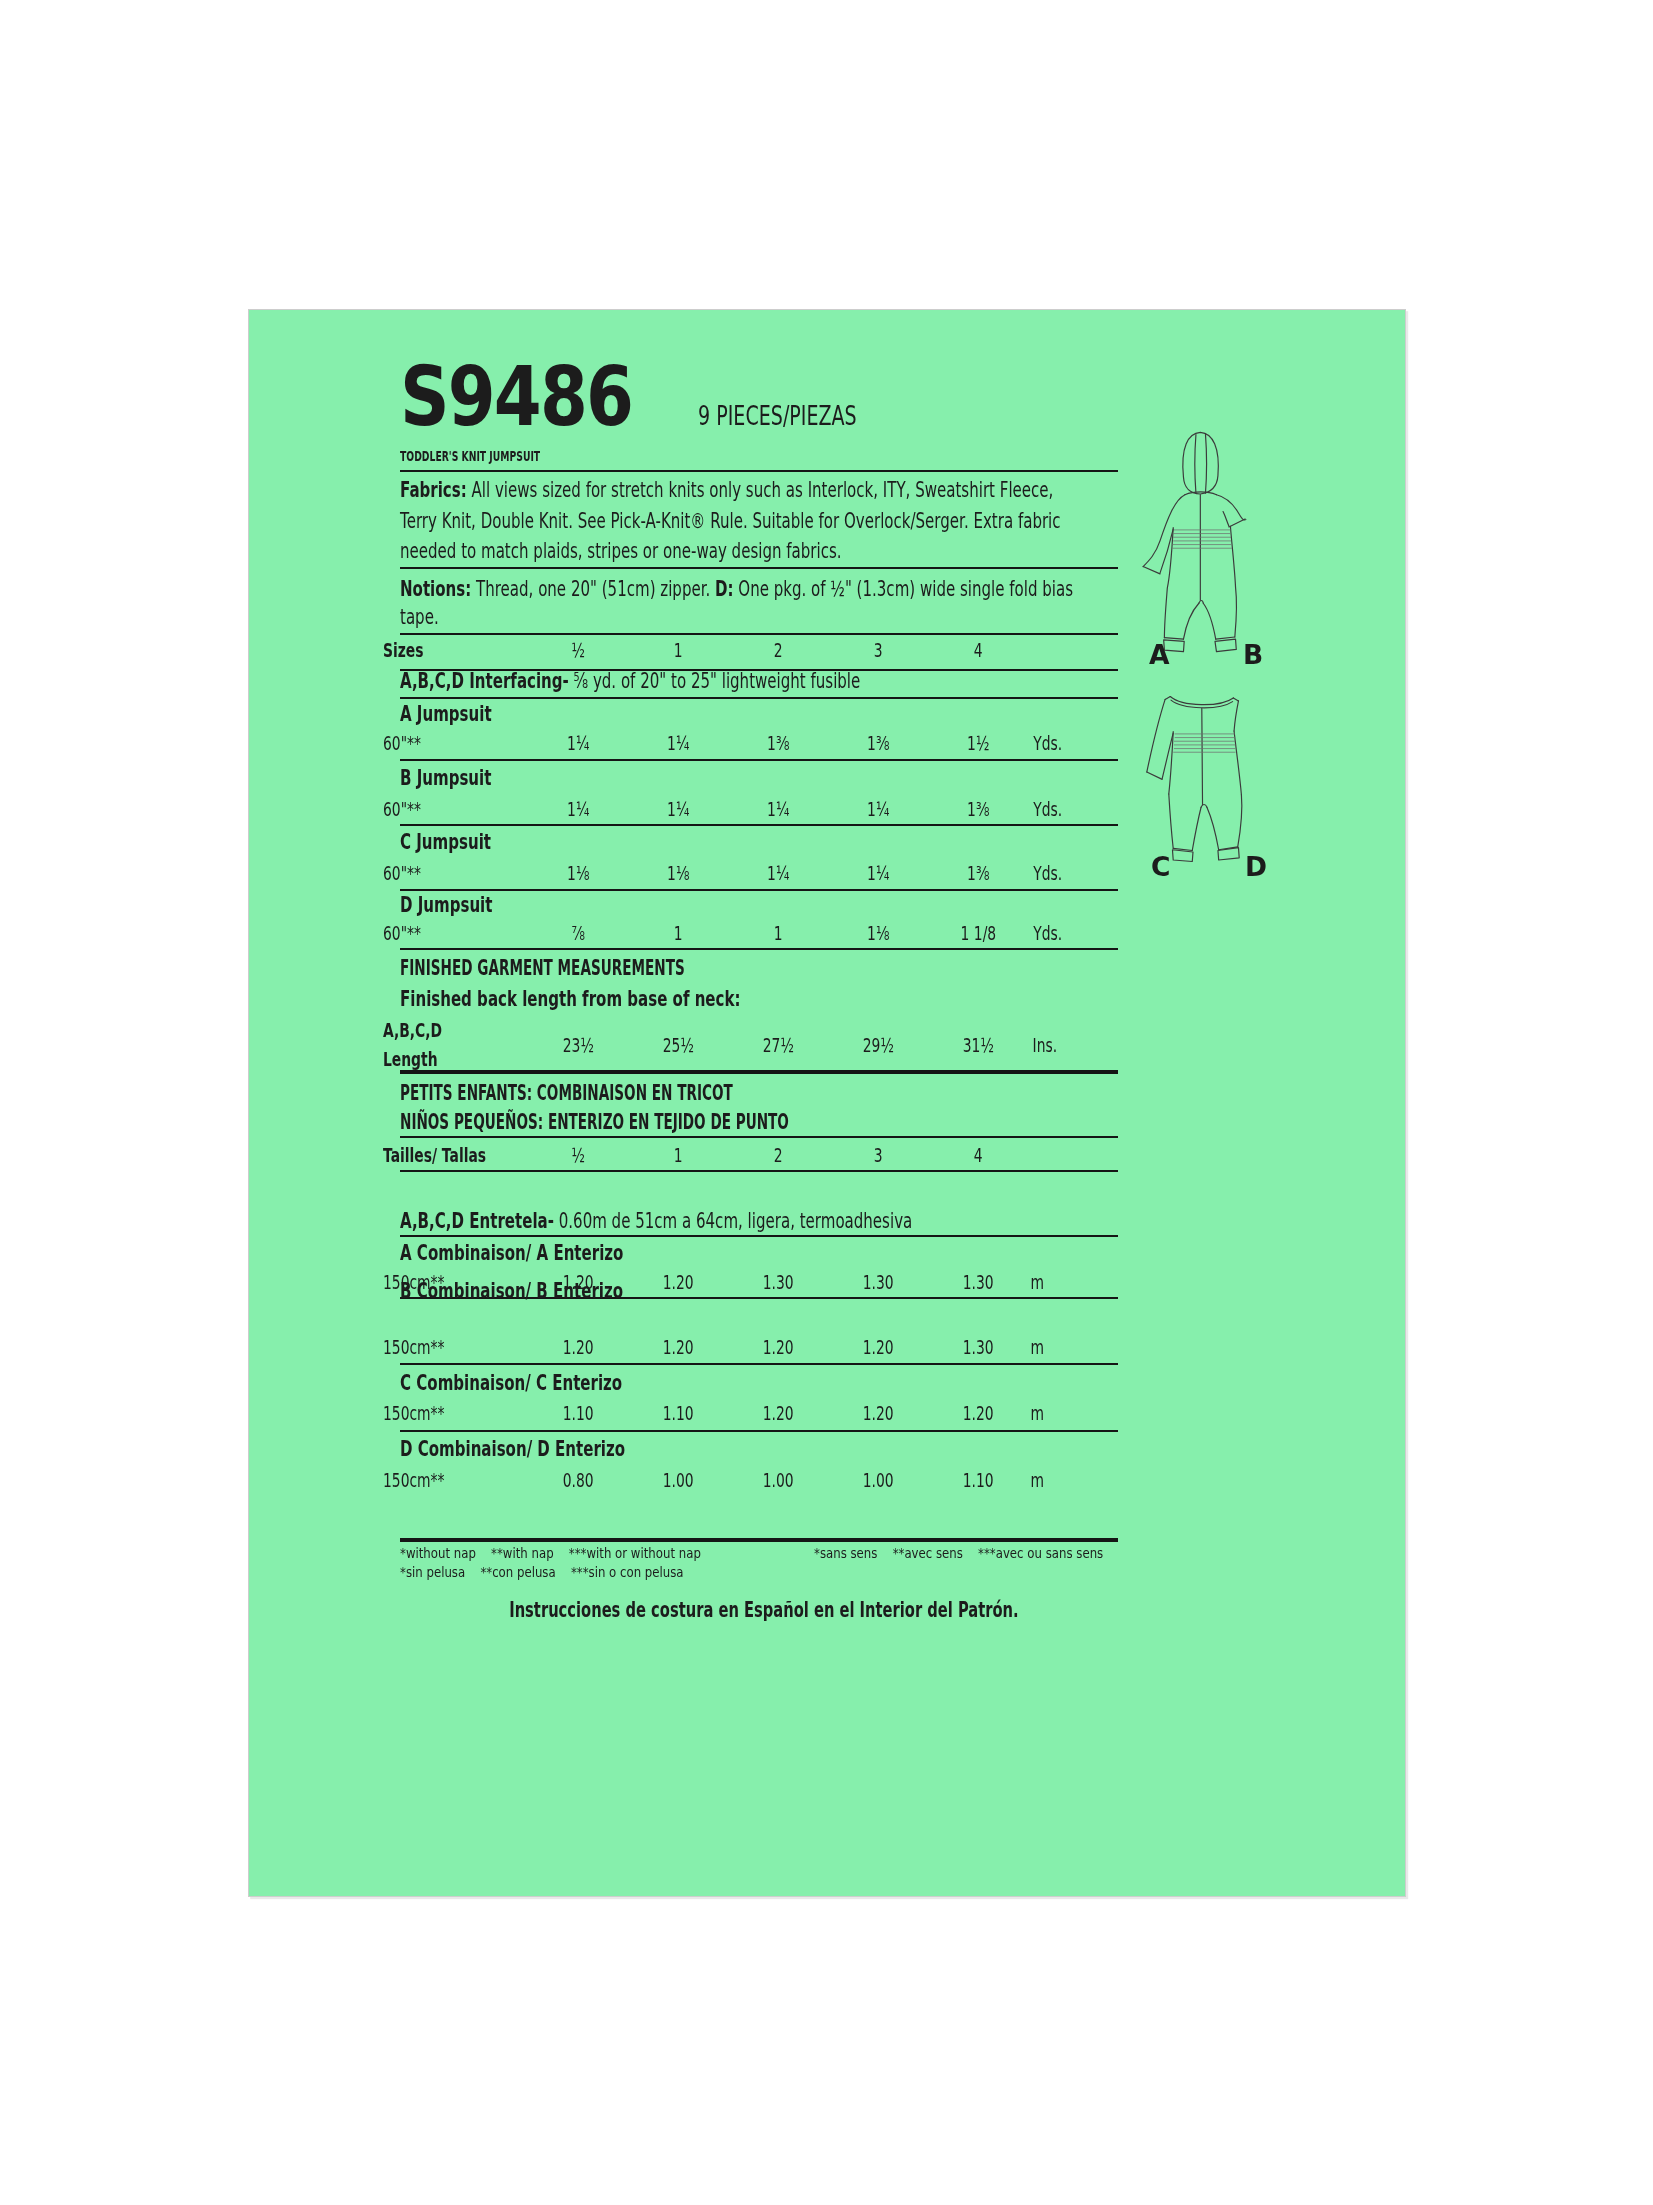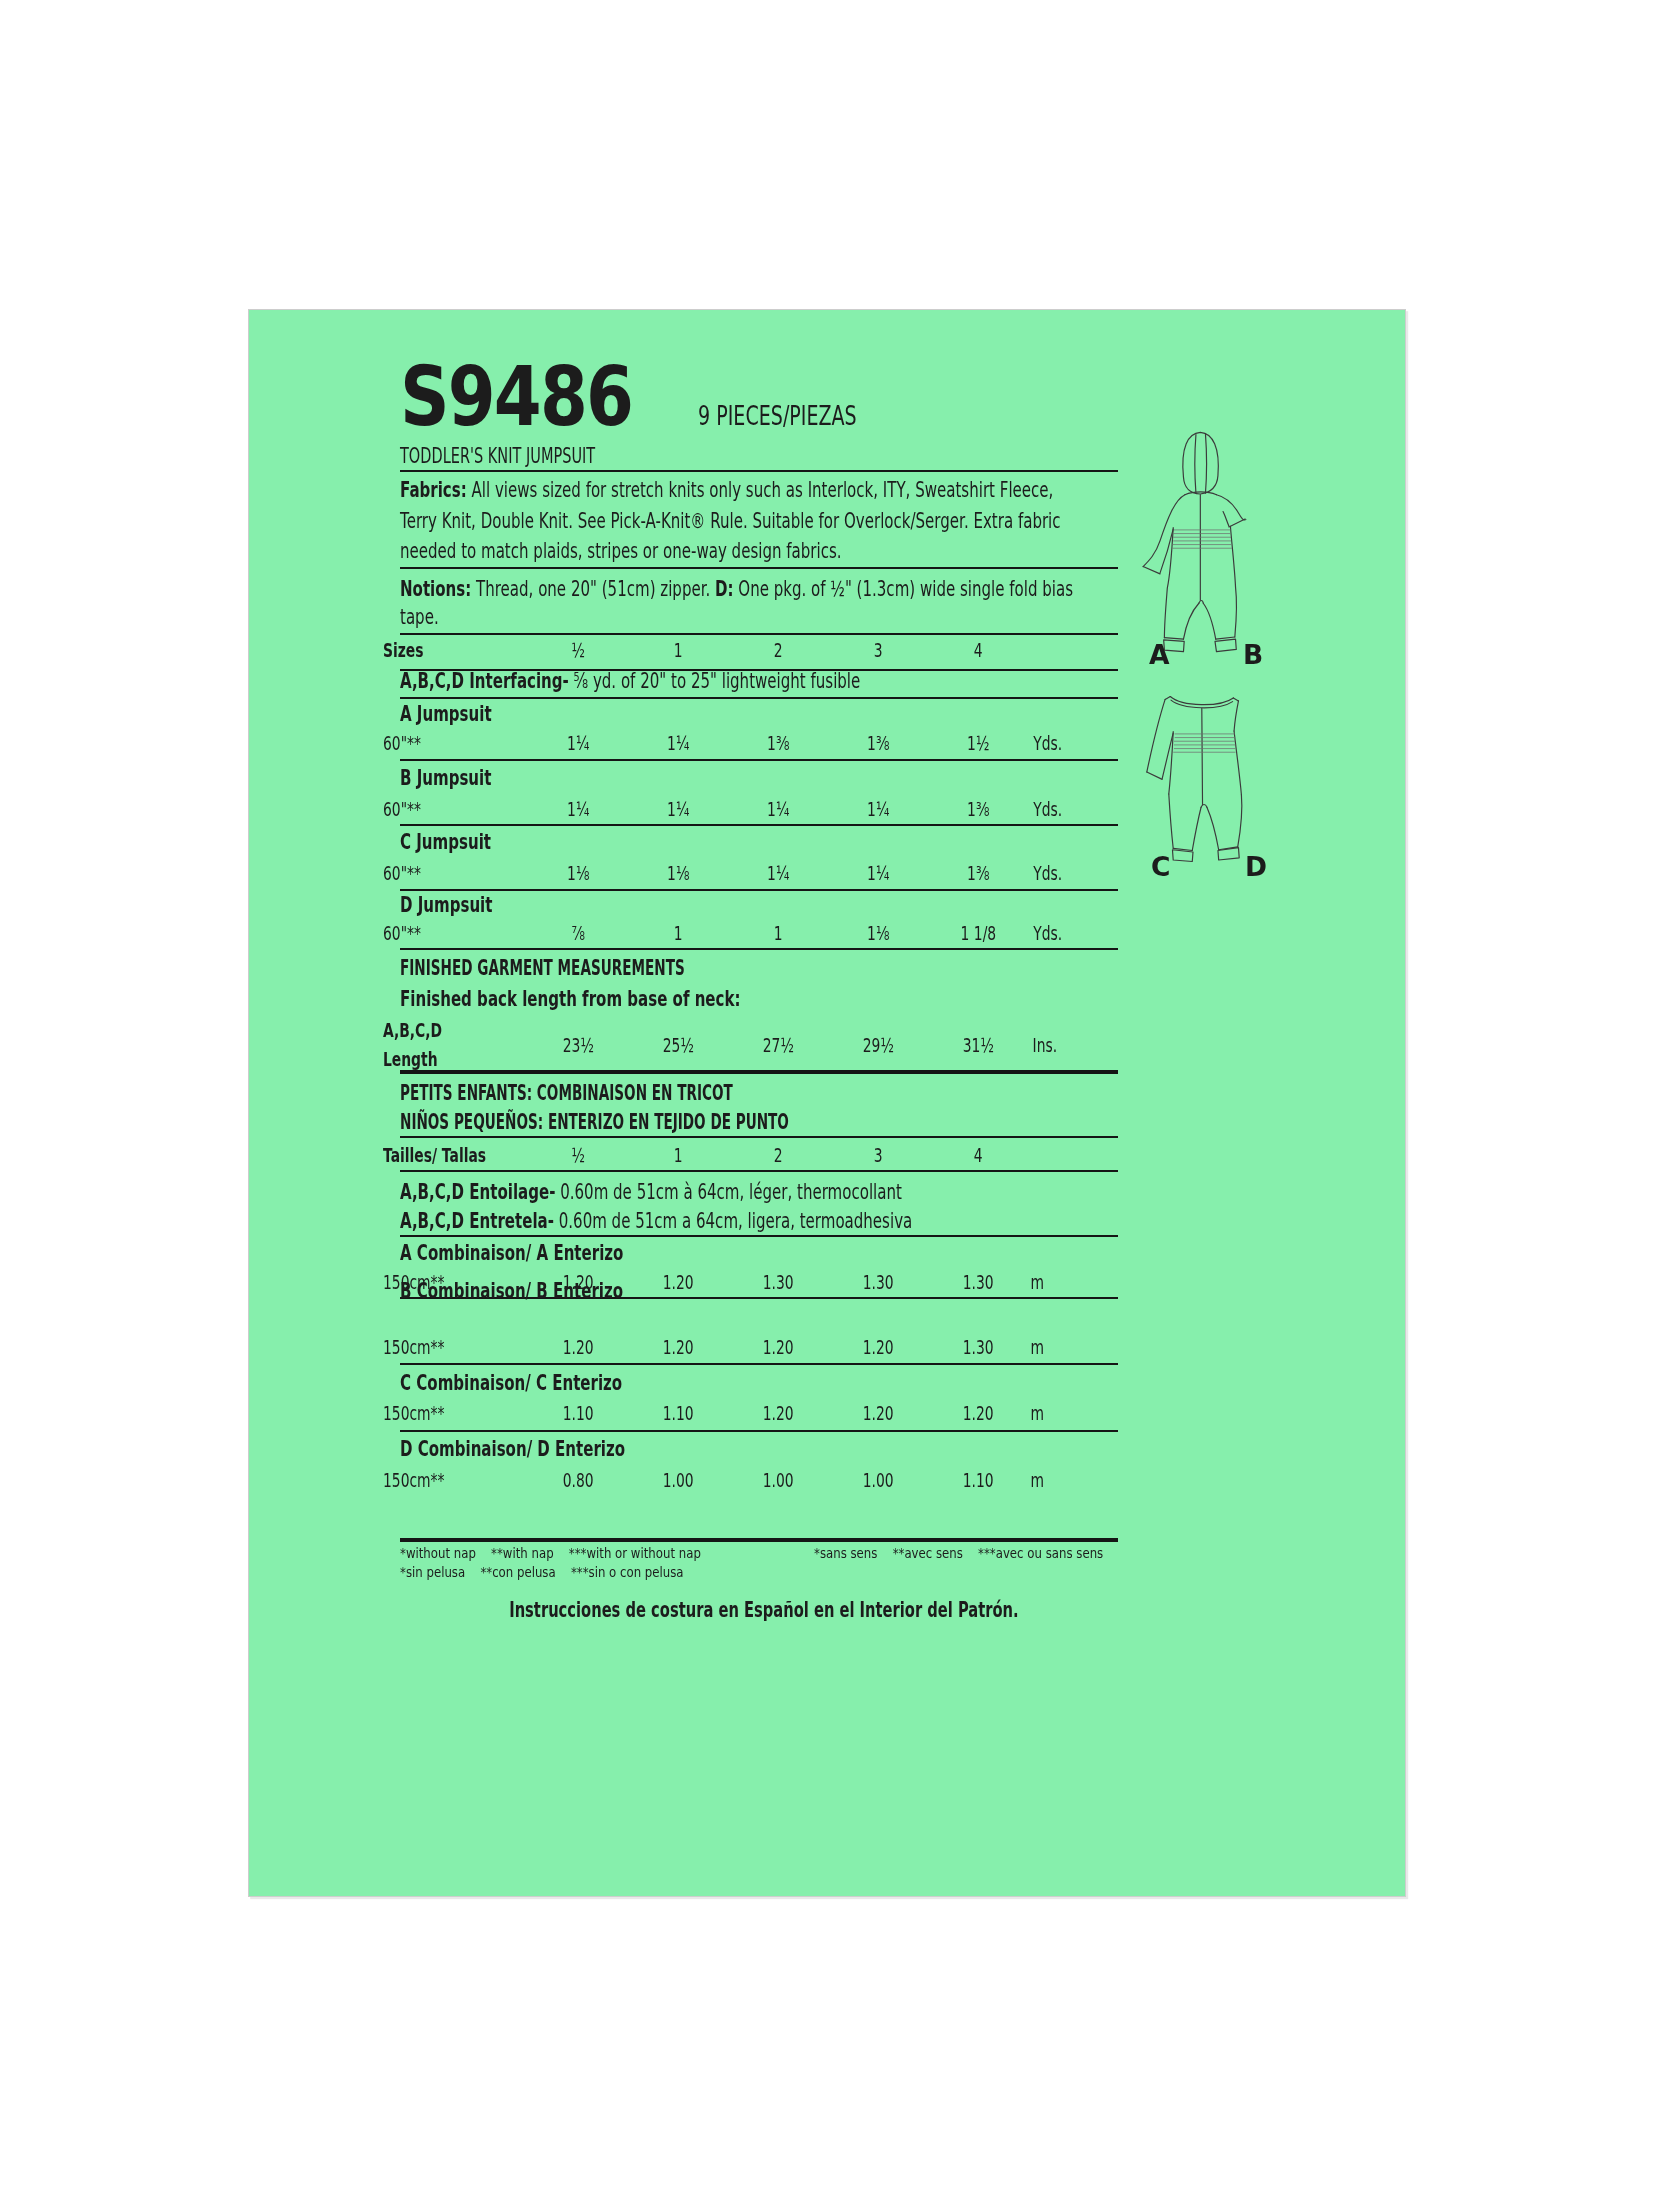--- a/index.html
+++ b/index.html
@@ -21,21 +21,21 @@
         grid-template-columns:145px 100px 100px 100px 100px 100px 74px;
         font-size:19px;line-height:29px;align-items:center}
   .grid .c{text-align:center}
   .grid .c .cx,.grid .u .cx{transform-origin:50% 50%}
   .grid .u{text-align:left}
   .logo-line{position:absolute;left:151px;top:46px;line-height:81px;white-space:nowrap}
   .logo{font-size:82px;font-weight:bold;display:inline-block;
         transform:scaleX(0.84);transform-origin:0 80%;letter-spacing:-2.2px}
   .pieces{font-size:26.5px;margin-left:22px;display:inline-block;
           transform:scaleX(0.72);transform-origin:0 80%}
-  .heading{font-size:22px;font-weight:normal;line-height:26.5px}
+  .heading{font-size:14px;font-weight:bold;line-height:26.5px}
   .small{font-size:14.7px;line-height:19px}
   .small .cx{transform:scaleX(0.8)}
   .fn-item{margin-right:19px}
   .footer-note{font-size:21px;line-height:28px;font-weight:bold;width:718px;text-align:center}
   .footer-note .cx{transform:scaleX(0.7);transform-origin:50% 50%}
   .fig{position:absolute}
   .fig-label{position:absolute;font-size:26.5px;font-weight:bold;line-height:26.5px}
   svg .ln{fill:none;stroke:#3b3b3b;stroke-width:1.6;stroke-linecap:round;stroke-linejoin:round}
   svg .st{fill:none;stroke:#6f6f6f;stroke-width:1}
 </style>
@@ -158,23 +158,20 @@
     <div><span class="cx b">Tailles/ Tallas</span></div>
     <div class="c ctr"><span class="cx">½</span></div>
     <div class="c ctr"><span class="cx">1</span></div>
     <div class="c ctr"><span class="cx">2</span></div>
     <div class="c ctr"><span class="cx">3</span></div>
     <div class="c ctr"><span class="cx">4</span></div>
     <div class="u"></div>
   </div>
   <div class="rule" style="top:860px"></div>
 
-  <div class="t fs28 lh38" style="top:868px">
-    <span class="cx"><b>A,B,C,D Entoilage-</b> <span>0.60m de 51cm à 64cm, léger, thermocollant</span></span>
-  </div>
   <div class="t fs28 lh38" style="top:897px">
     <span class="cx"><b>A,B,C,D Entretela-</b> <span>0.60m de 51cm a 64cm, ligera, termoadhesiva</span></span>
   </div>
   <div class="rule" style="top:925px"></div>
 
   <div class="t fs28 lh40" style="top:929px"><span class="cx b">A Combinaison/ A Enterizo</span></div>
   <div class="grid" style="top:958px">
     <div><span class="cx">150cm**</span></div>
     <div class="c ctr"><span class="cx">1.20</span></div>
     <div class="c ctr"><span class="cx">1.20</span></div>

